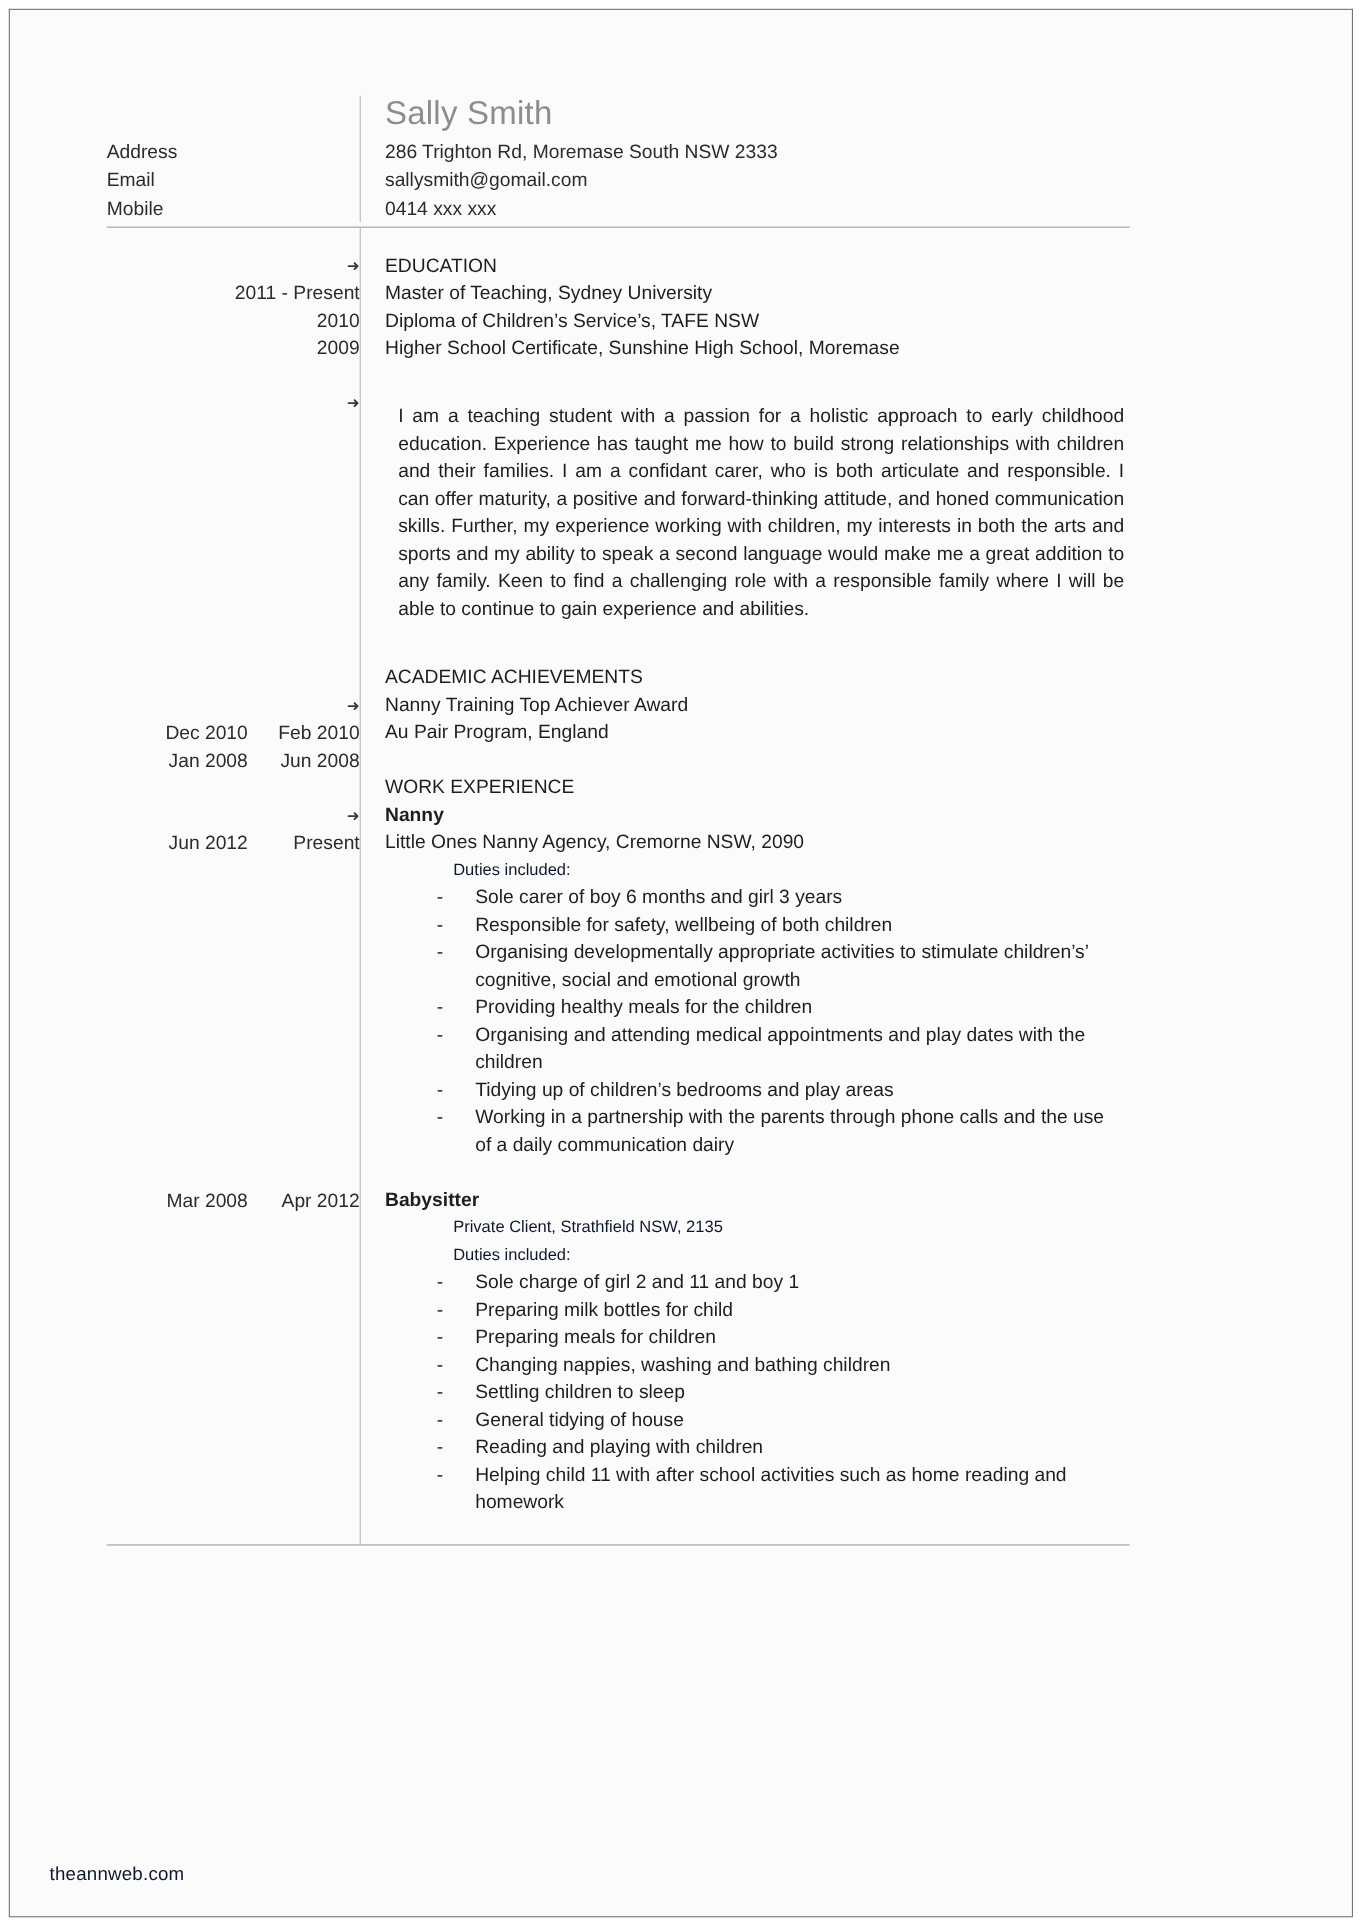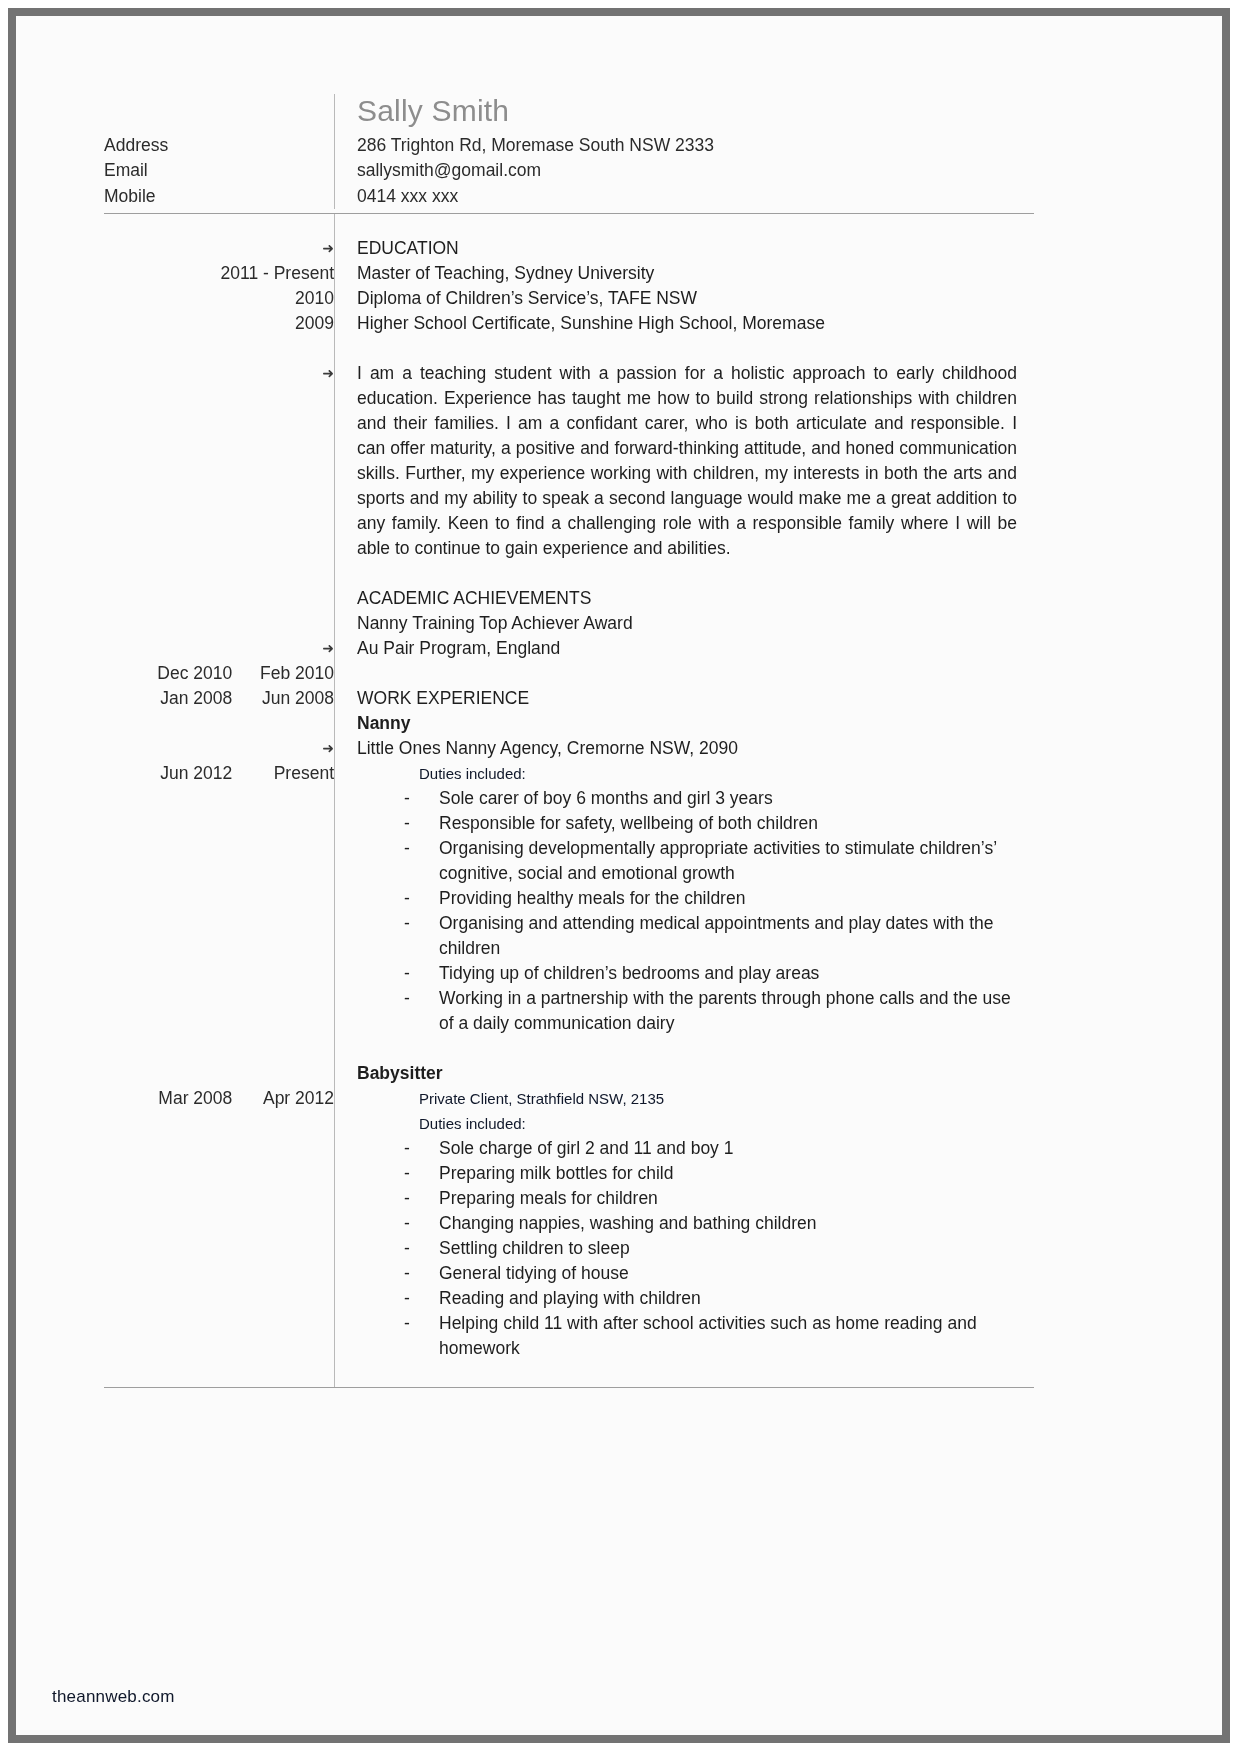--- a/index.html
+++ b/index.html
@@ -15,21 +15,21 @@
     overflow: hidden;
   }
 
   
   #page-frame {
     position: absolute;
     left: 8px;
     top: 8px;
     width: 1222px;
     height: 1735px;
-    border: 8px solid #737373;
+    border: 1px solid #737373;
     box-sizing: border-box;
     background: #fbfbfb;
   }
 
   #doc {
     position: absolute;
     left: 0;
     top: 0;
     right: 0;
     bottom: 0;
@@ -159,21 +159,21 @@
   }
   .ct-line.bold { font-weight: bold; }
   .ct-spacer { height: 25px; }
 
   .para {
     font-size: 17.5px;
     color: #1e1e1e;
     line-height: 25px;
     text-align: justify;
     width: 660px;
-    margin: 0;
+    margin: 12px;
     hyphens: none;
   }
 
   .duties-head {
     font-size: 15px;
     color: #0f172a;
     line-height: 25px;
     padding-left: 62px;
   }
 

